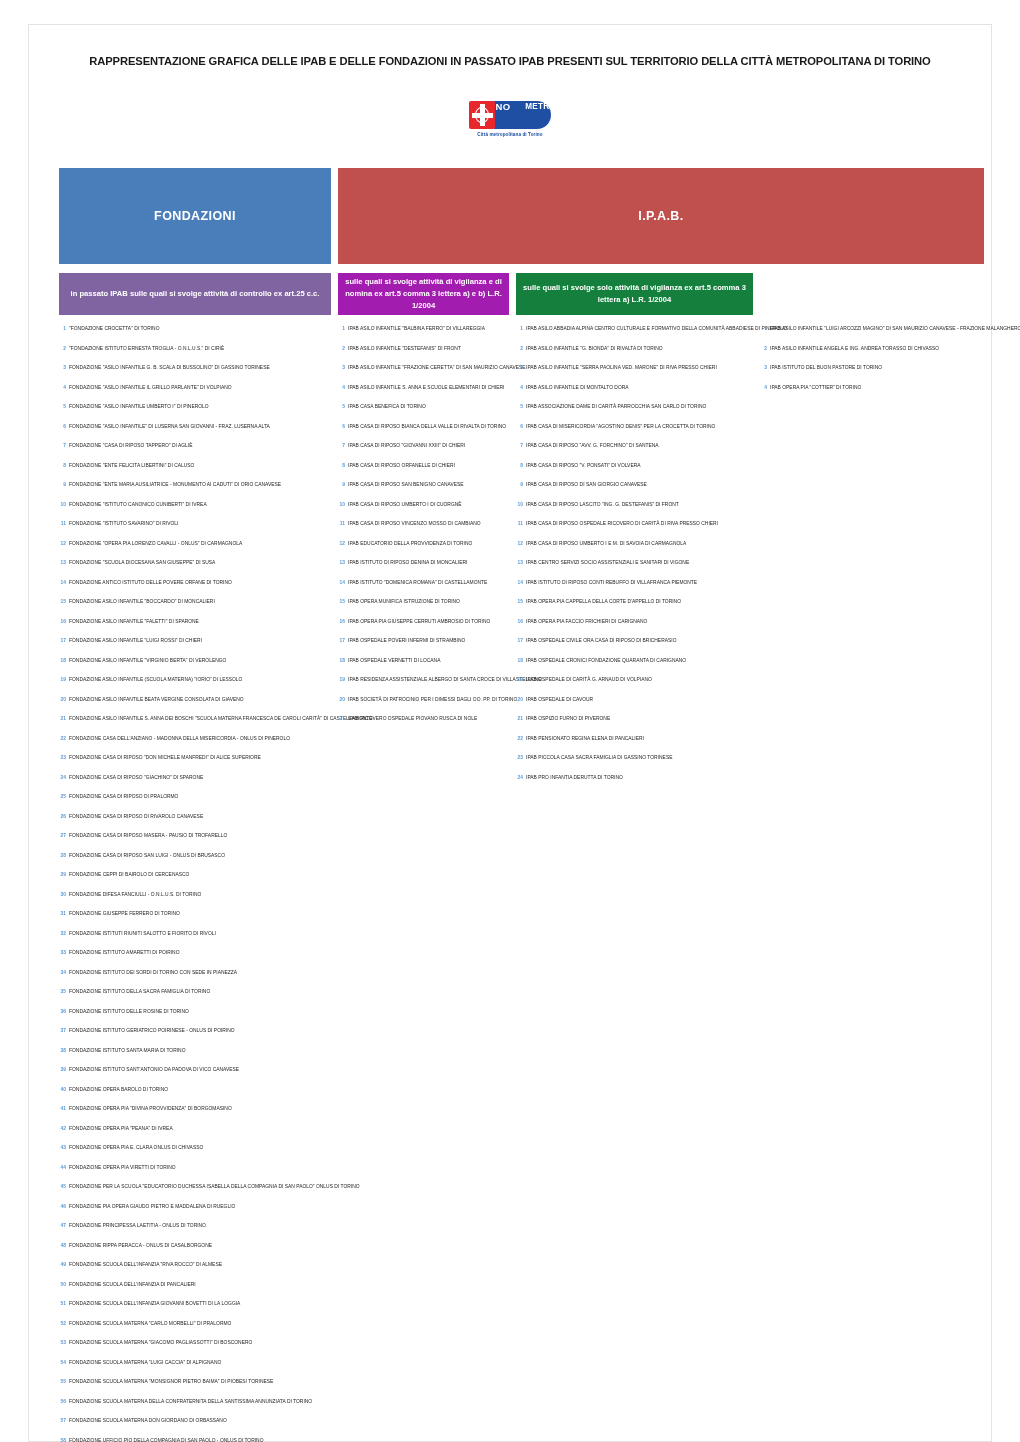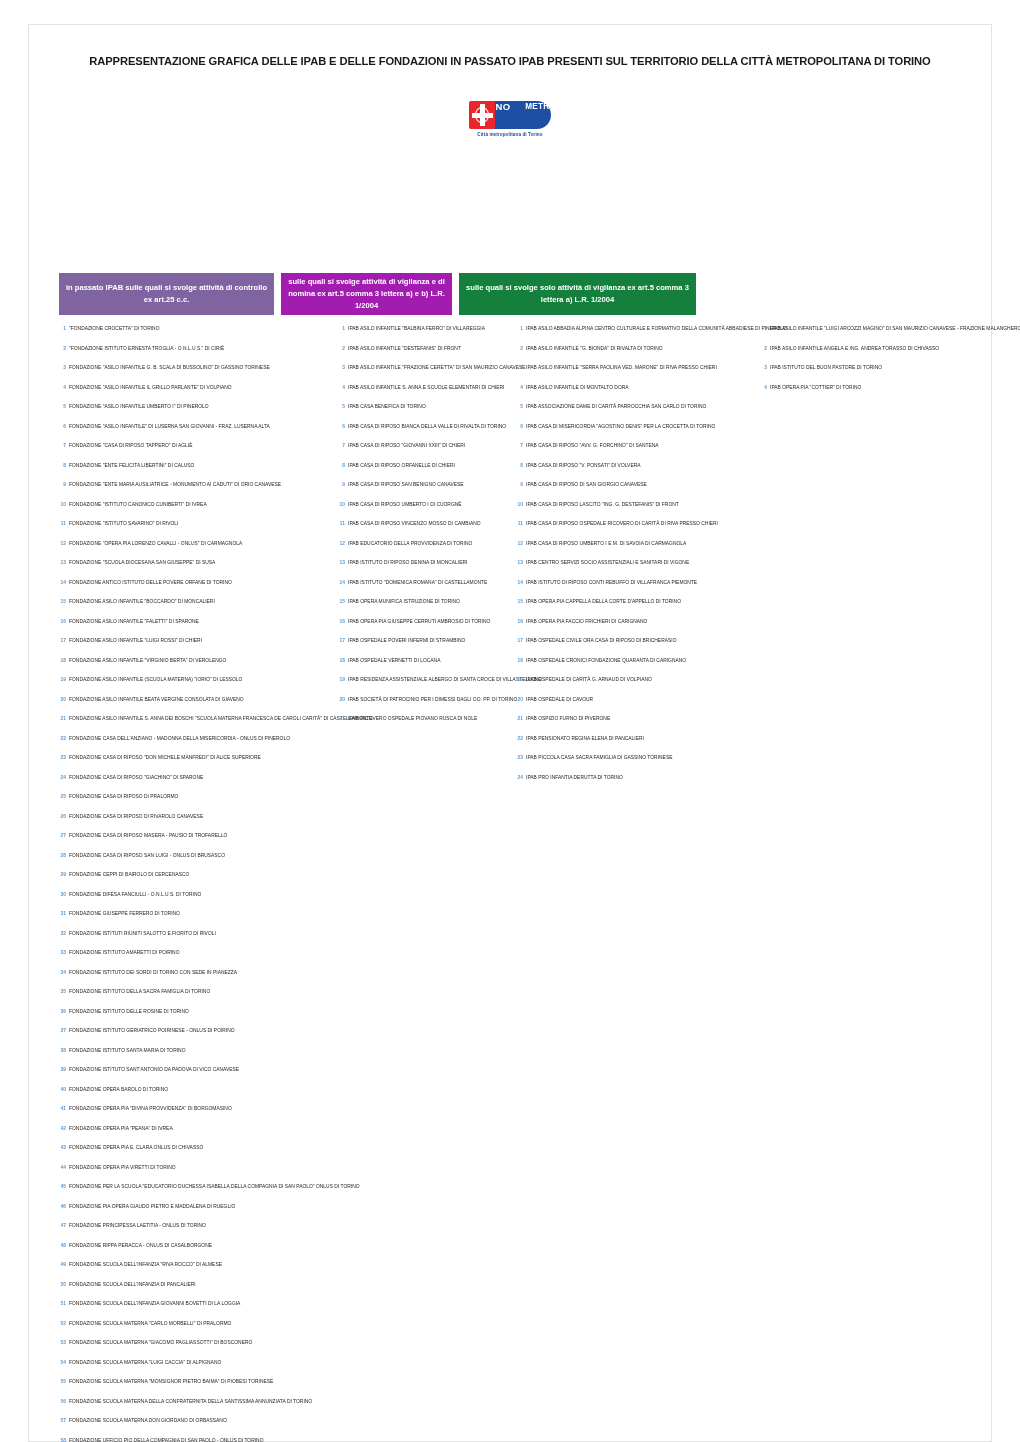--- a/index.html
+++ b/index.html
@@ -143,21 +143,21 @@
     display: flex;
     align-items: center;
     justify-content: center;
     text-align: center;
     color: #ffffff;
     font-size: 7.6px;
     font-weight: bold;
     line-height: 1.55;
     padding: 2px 6px;
   }
-  .sub-1 { width: 215px; background: #8064a2; }
+  .sub-1 { width: 272px; background: #8064a2; }
   .sub-2 { width: 171px; background: #a21caf; }
   .sub-3 { width: 237px; background: #15803d; }
   .sub-4 { flex: 1; background: #4a7ebb; }
 
   
   .lists-row {
     position: absolute;
     top: 314px;
     left: 59px;
     width: 925px;
@@ -220,20 +220,22 @@
       </div>
       <div class="logo-blue">
         <div class="l1">TORINO</div>
         <div class="l2">METROPOLI</div>
       </div>
     </div>
     <div class="logo-sub">Città metropolitana di Torino</div>
   </div>
 
   <div class="header-row">
+    <div class="hdr-box hdr-fondazioni">FONDAZIONI</div>
+    <div class="hdr-box hdr-ipab">I.P.A.B.</div>
   </div>
 
   <div class="subheader-row">
     <div class="sub-box sub-1">in passato IPAB sulle quali si svolge attività di controllo ex art.25 c.c.</div>
     <div class="sub-box sub-2">sulle quali si svolge attività di vigilanza e di nomina ex art.5 comma 3 lettera a) e b) L.R. 1/2004</div>
     <div class="sub-box sub-3">sulle quali si svolge solo attività di vigilanza ex art.5 comma 3 lettera a) L.R. 1/2004</div>
   </div>
 
   <div class="lists-row">
     <div class="list-col col-1">

